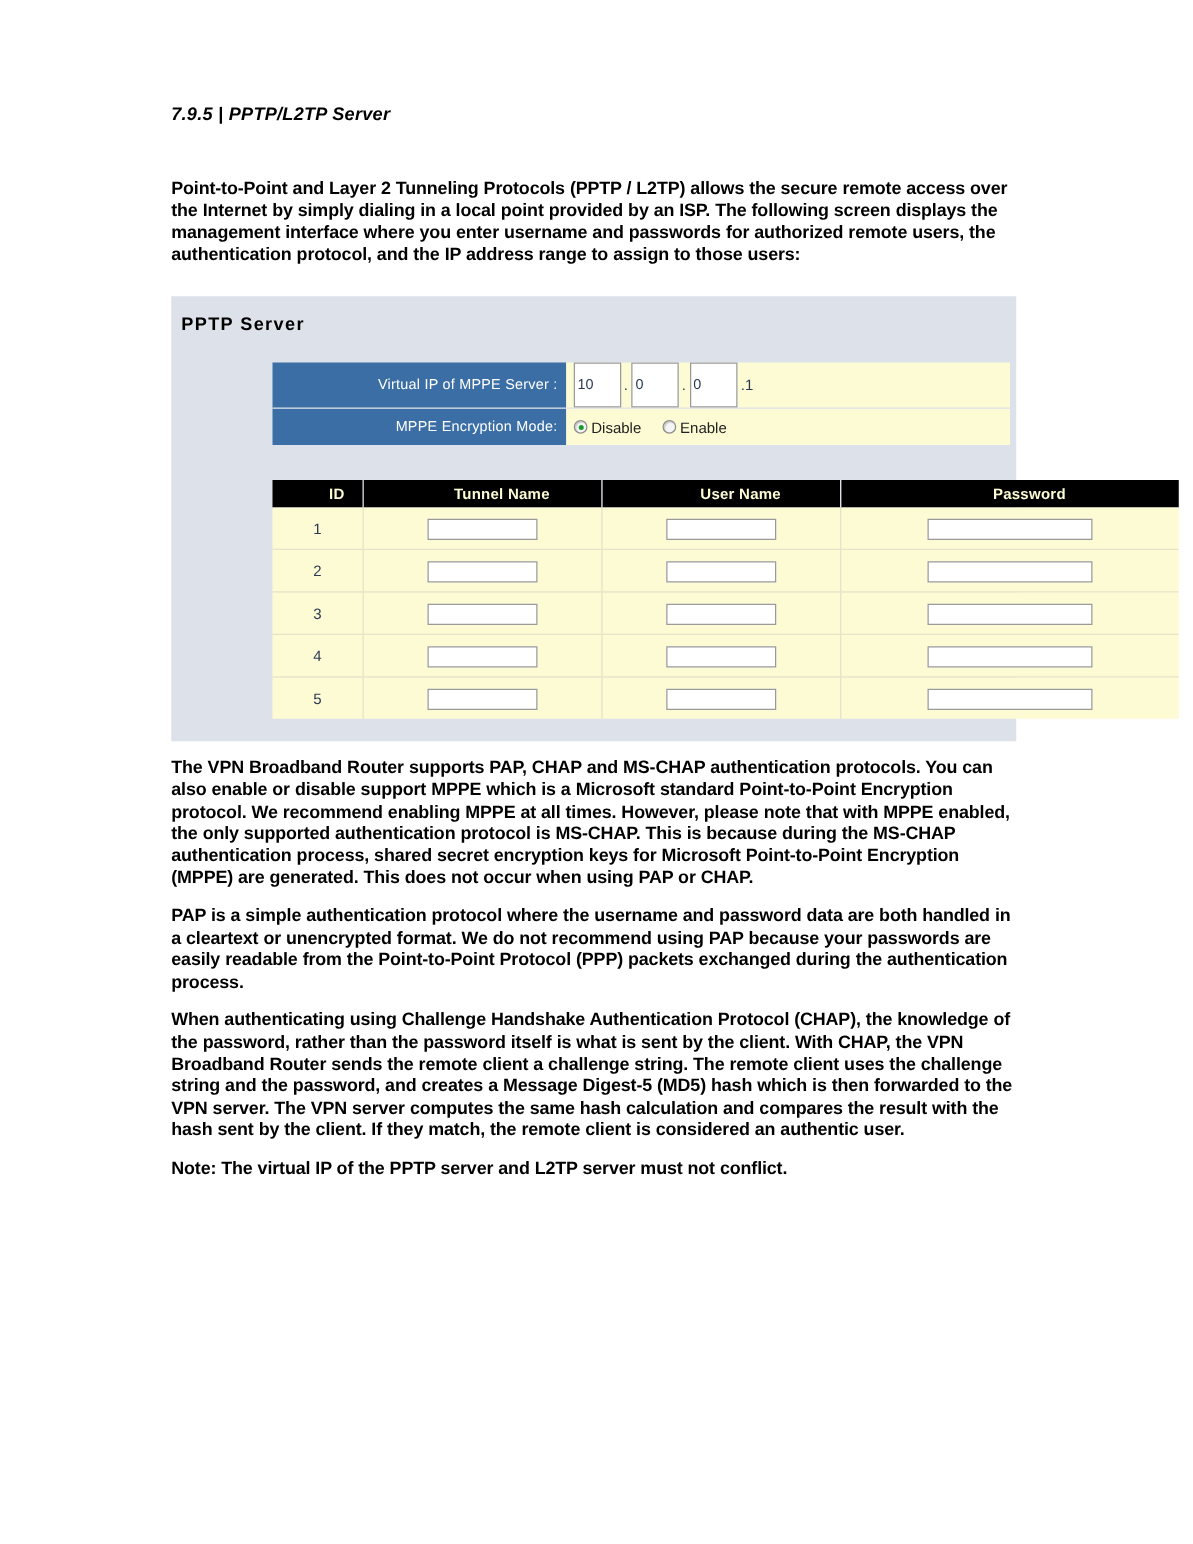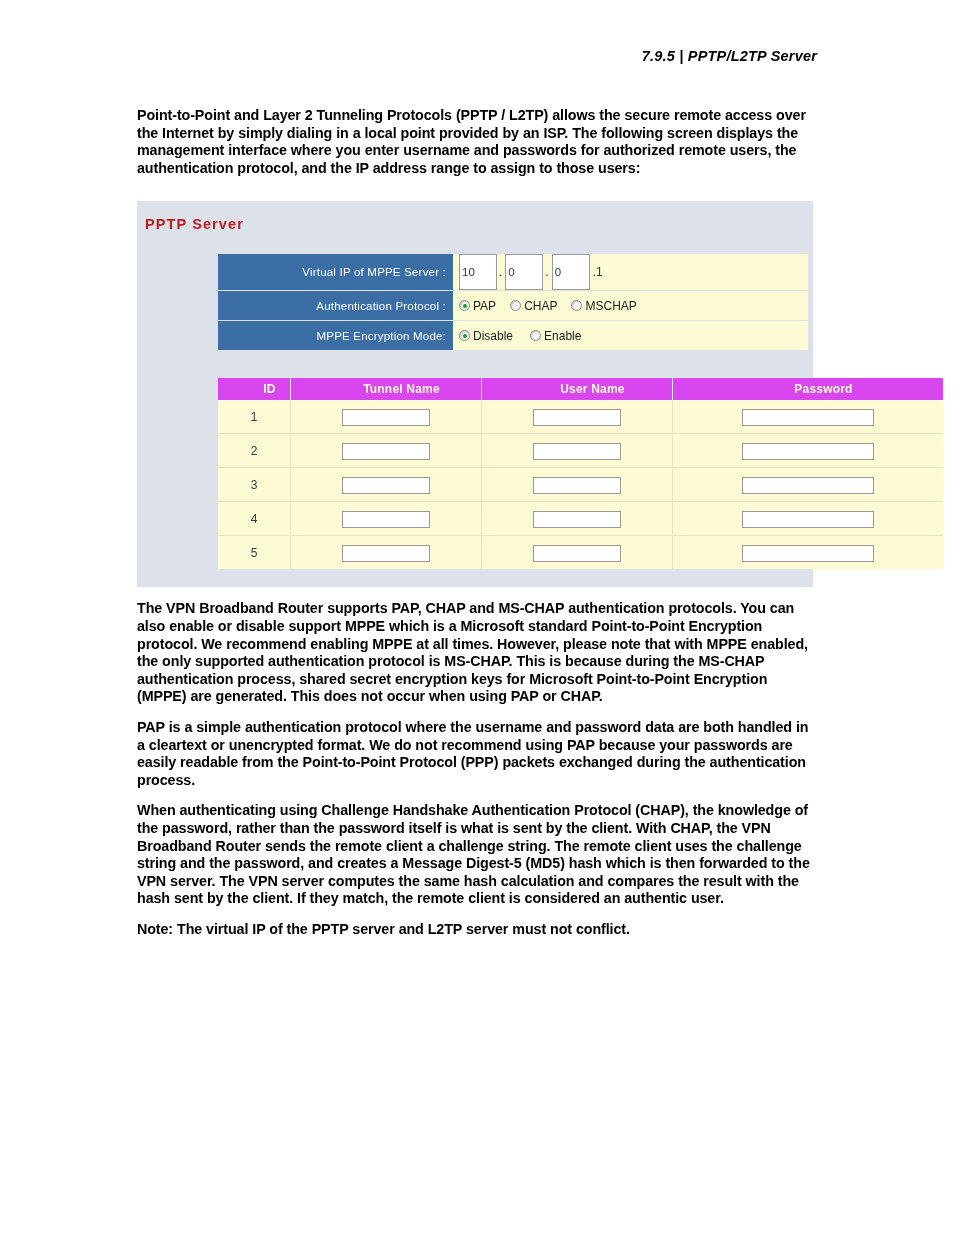--- a/index.html
+++ b/index.html
@@ -23,22 +23,21 @@
     width: 680px;
   }
 
   
   .section-heading {
     font-size: 14.5px;
     font-weight: bold;
     font-style: italic;
     letter-spacing: 0.2px;
     margin: 0;
-    padding-top: 48px;
-    text-align: right;
+    padding-top: 84px;
   }
 
   
   .para {
     font-size: 14.3px;
     line-height: 17.6px;
     font-weight: 700;
     letter-spacing: -0.1px;
     margin: 0;
     width: 680px;
@@ -52,21 +51,21 @@
   .panel {
     margin-top: 24px;
     width: 676px;
     background: #dde2ea;
     padding: 0;
     position: relative;
   }
   .panel-title {
     font-size: 14.5px;
     font-weight: bold;
-    color: #b91c1c;
+    color: #000000;
     letter-spacing: 1.1px;
     padding: 15px 0 0 8px;
   }
 
   .panel-inner {
     padding: 22px 5px 18px 81px;
   }
 
   
   table.form-table {
@@ -167,21 +166,21 @@
   .ip-suffix { padding-left: 3px; font-size: 12px; }
 
   
   table.users-table {
     border-collapse: collapse;
     width: 590px;
     table-layout: fixed;
     margin-top: 28px;
   }
   table.users-table th {
-    background: #d946ef;
+    background: #000000;
     color: #fdfbd4;
     font-size: 12px;
     font-weight: bold;
     height: 20px;
     border-right: 1px solid #dde2ea;
     letter-spacing: 0.2px;
     padding-left: 32px;
   }
   table.users-table th:last-child { border-right: none; }
   table.users-table td {
@@ -243,39 +242,20 @@
                 <input class="ip-box" type="text" value="10" style="">
                 <span class="ip-sep">.</span>
                 <input class="ip-box" type="text" value="0" style="">
                 <span class="ip-sep">.</span>
                 <input class="ip-box" type="text" value="0" style="">
                 <span class="ip-suffix">.1</span>
               </div>
             </td>
           </tr>
 
-          <tr>
-            <td class="lbl-cell">Authentication Protocol :</td>
-            <td class="val-cell">
-              <div class="radio-group">
-                <label class="radio-opt tight">
-                  <span class="radio-dot checked"></span>
-                  <span>PAP</span>
-                </label>
-                <label class="radio-opt tight">
-                  <span class="radio-dot"></span>
-                  <span>CHAP</span>
-                </label>
-                <label class="radio-opt tight">
-                  <span class="radio-dot"></span>
-                  <span>MSCHAP</span>
-                </label>
-              </div>
-            </td>
-          </tr>
 
           <tr>
             <td class="lbl-cell">MPPE Encryption Mode:</td>
             <td class="val-cell">
               <div class="radio-group">
                 <label class="radio-opt">
                   <span class="radio-dot checked"></span>
                   <span>Disable</span>
                 </label>
                 <label class="radio-opt">

